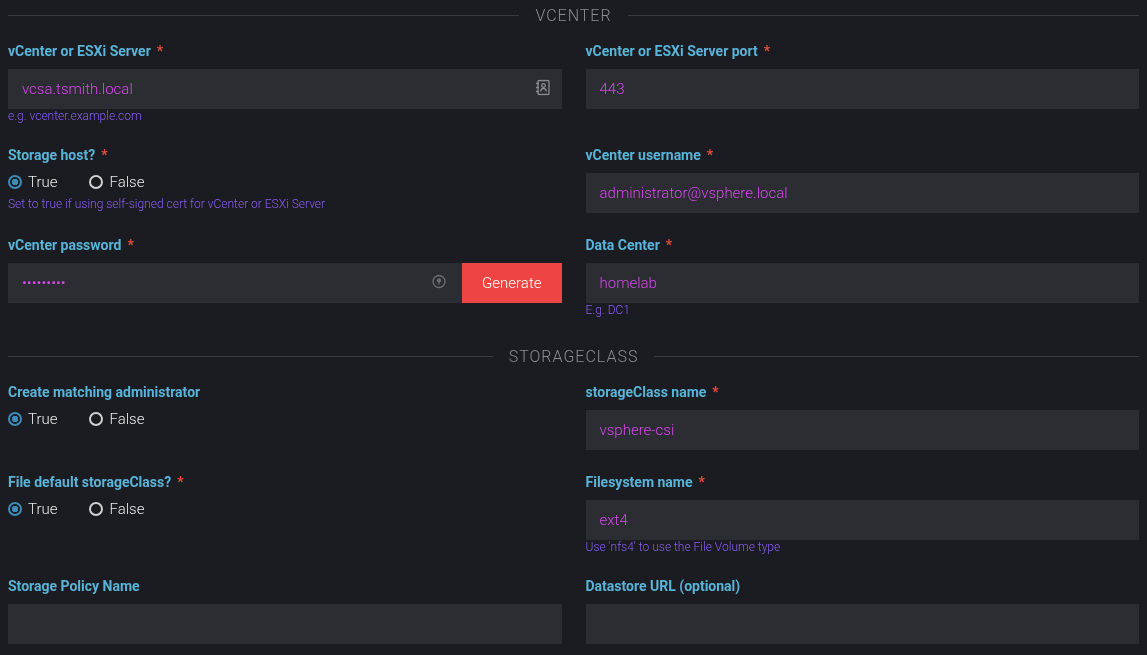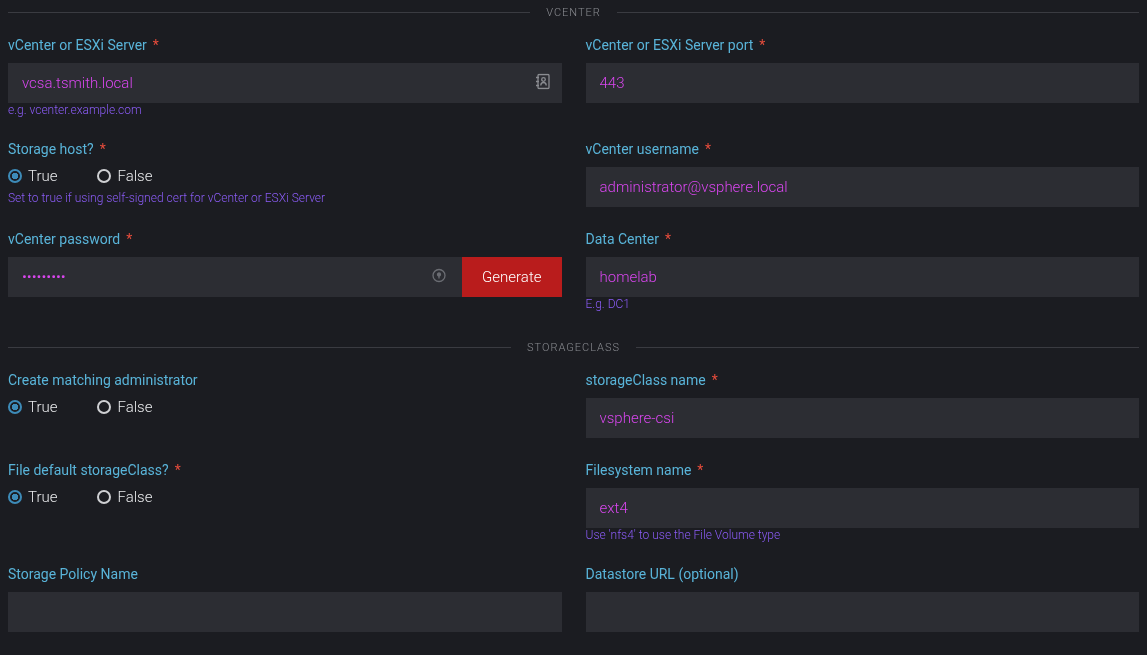--- a/index.html
+++ b/index.html
@@ -17,31 +17,31 @@
     display: flex; align-items: center;
     margin: 6px 0 18px 0;
     gap: 16px;
   }
   .section-header .line {
     flex: 1; height: 1px;
     background: #3a3b41;
   }
   .section-header .title {
     color: #8a8c91;
-    font-size: 11px;
+    font-size: 16px;
     letter-spacing: 1px;
     text-align: center;
   }
   .columns { display: flex; gap: 24px; }
   .col { flex: 1; min-width: 0; }
   .field { margin-bottom: 24px; }
   .label {
     color: #59b4d9;
     font-size: 14px;
-    font-weight: 400;
+    font-weight: 700;
     margin-bottom: 10px;
   }
   .req { color: #e74c3c; margin-left: 6px; }
   .hint {
     color: #8b5cf6;
     font-size: 12px;
   }
   .input-wrap { position: relative; display: flex; }
   input[type="text"], input[type="password"] {
     width: 100%;
@@ -55,32 +55,32 @@
     font-family: inherit;
   }
   input::placeholder { color: #7c7e84; font-weight: 300; }
   .input-icon {
     position: absolute;
     right: 12px; top: 50%;
     transform: translateY(-50%);
     color: #8a8c91;
   }
   .gen-btn {
-    background: #b91c1c;
+    background: #ef4444;
     color: #fff;
     border: none;
     padding: 0 20px;
     height: 40px;
     font-size: 15px;
     font-weight: 300;
     cursor: pointer;
     font-family: inherit;
   }
   .radio-row {
-    display: flex; gap: 40px;
+    display: flex; gap: 32px;
     margin-top: 2px; margin-bottom: 6px;
     align-items: flex-end;
   }
   .radio-opt {
     display: flex; align-items: center; gap: 6px;
     color: #e9eaec; font-size: 15px; font-weight: 300;
     cursor: pointer;
   }
   .radio {
     appearance: none;

